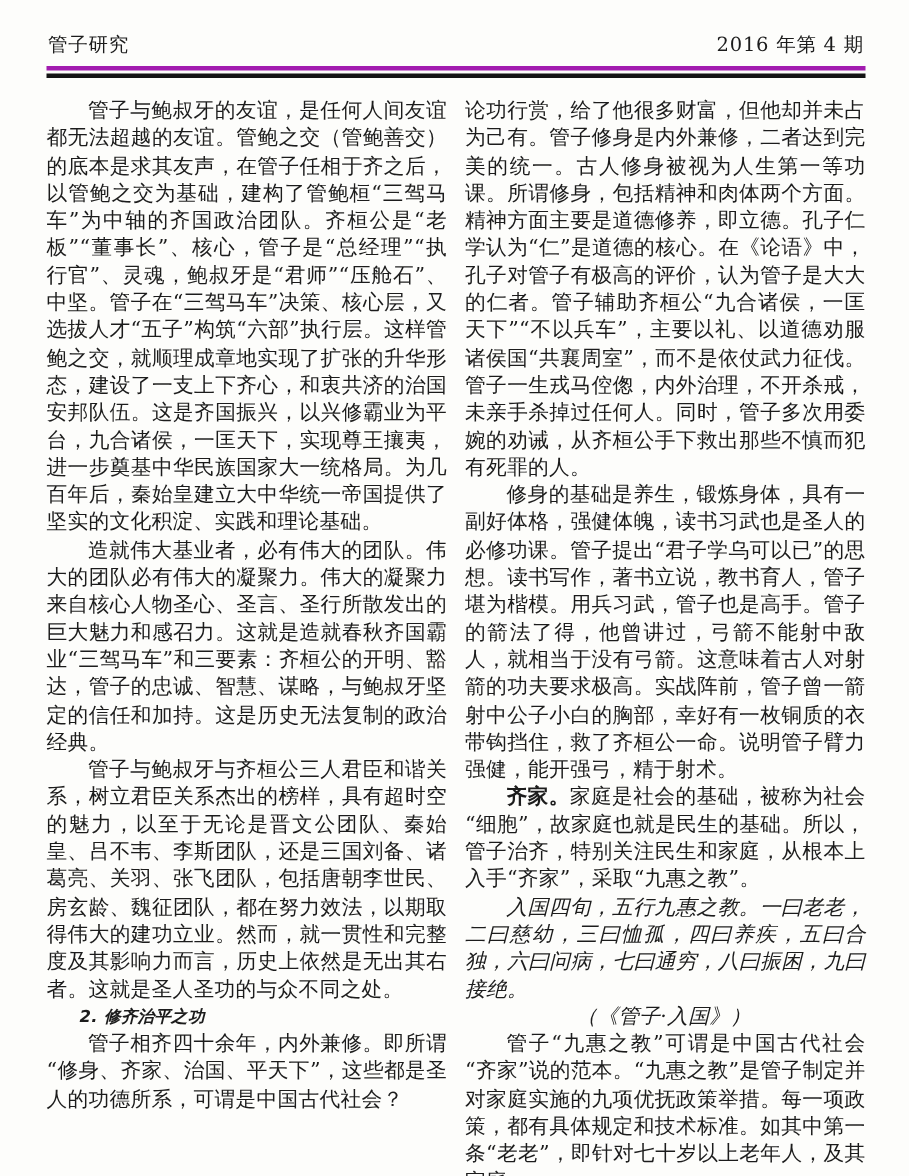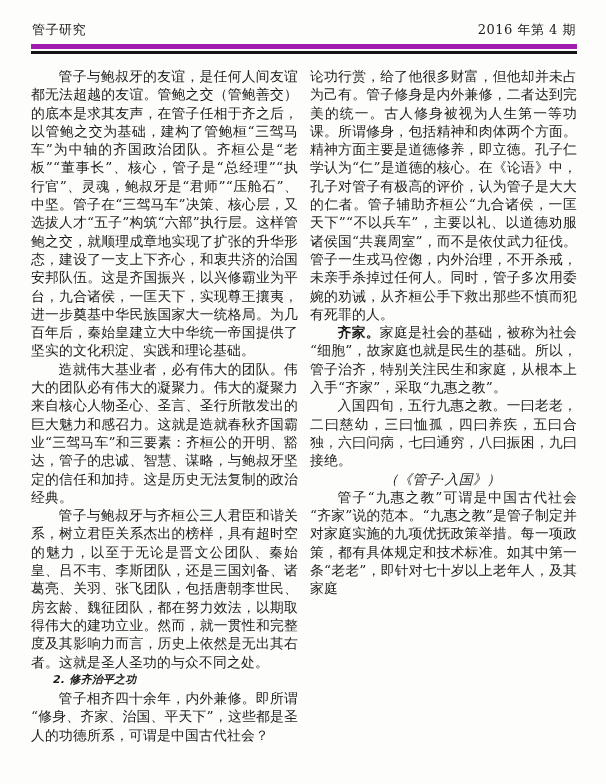--- a/index.html
+++ b/index.html
@@ -20,21 +20,21 @@
     height: 784px;
     padding: 21px 29px 0 31px;
   }
   .running-head {
     display: flex;
     justify-content: space-between;
     align-items: baseline;
     font-size: 13px;
     letter-spacing: 0.5px;
     padding: 0 1px 5px 1px;
-    border-bottom: 5px solid #a21caf;
+    border-bottom: 3px solid #a21caf;
   }
   .thick-rule {
     height: 3px;
     background: #141414;
     margin-top: 2px;
   }
   .content {
     display: flex;
     gap: 12px;
     margin-top: 13px;
@@ -56,20 +56,21 @@
     font-family: "DejaVu Sans", "Liberation Sans", sans-serif;
     font-weight: 700;
     font-size: 11px;
     font-style: italic;
   }
   .lead {
     font-family: "DejaVu Sans", "Liberation Sans", sans-serif;
     font-weight: 700;
   }
   p.quote {
+    font-style: italic;
   }
   p.attribution {
     font-style: italic;
     text-align: center;
     text-indent: 0;
     padding-right: 2px;
   }
   p.cont {
     text-indent: 0;
   }
@@ -87,19 +88,20 @@
   <div class="content">
     <div class="col" id="col-left">
         <p class="blk p">管子与鲍叔牙的友谊，是任何人间友谊都无法超越的友谊。管鲍之交（管鲍善交）的底本是求其友声，在管子任相于齐之后，以管鲍之交为基础，建构了管鲍桓“三驾马车”为中轴的齐国政治团队。齐桓公是“老板”“董事长”、核心，管子是“总经理”“执行官”、灵魂，鲍叔牙是“君师”“压舱石”、中坚。管子在“三驾马车”决策、核心层，又选拔人才“五子”构筑“六部”执行层。这样管鲍之交，就顺理成章地实现了扩张的升华形态，建设了一支上下齐心，和衷共济的治国安邦队伍。这是齐国振兴，以兴修霸业为平台，九合诸侯，一匡天下，实现尊王攘夷，进一步奠基中华民族国家大一统格局。为几百年后，秦始皇建立大中华统一帝国提供了坚实的文化积淀、实践和理论基础。</p>
         <p class="blk p">造就伟大基业者，必有伟大的团队。伟大的团队必有伟大的凝聚力。伟大的凝聚力来自核心人物圣心、圣言、圣行所散发出的巨大魅力和感召力。这就是造就春秋齐国霸业“三驾马车”和三要素：齐桓公的开明、豁达，管子的忠诚、智慧、谋略，与鲍叔牙坚定的信任和加持。这是历史无法复制的政治经典。</p>
         <p class="blk p">管子与鲍叔牙与齐桓公三人君臣和谐关系，树立君臣关系杰出的榜样，具有超时空的魅力，以至于无论是晋文公团队、秦始皇、吕不韦、李斯团队，还是三国刘备、诸葛亮、关羽、张飞团队，包括唐朝李世民、房玄龄、魏征团队，都在努力效法，以期取得伟大的建功立业。然而，就一贯性和完整度及其影响力而言，历史上依然是无出其右者。这就是圣人圣功的与众不同之处。</p>
         <p class="blk h">2. 修齐治平之功</p>
         <p class="blk p">管子相齐四十余年，内外兼修。即所谓“修身、齐家、治国、平天下”，这些都是圣人的功德所系，可谓是中国古代社会？</p>
       </div>
     <div class="col" id="col-right">
         <p class="blk cont">论功行赏，给了他很多财富，但他却并未占为己有。管子修身是内外兼修，二者达到完美的统一。古人修身被视为人生第一等功课。所谓修身，包括精神和肉体两个方面。精神方面主要是道德修养，即立德。孔子仁学认为“仁”是道德的核心。在《论语》中，孔子对管子有极高的评价，认为管子是大大的仁者。管子辅助齐桓公“九合诸侯，一匡天下”“不以兵车”，主要以礼、以道德劝服诸侯国“共襄周室”，而不是依仗武力征伐。管子一生戎马倥偬，内外治理，不开杀戒，未亲手杀掉过任何人。同时，管子多次用委婉的劝诫，从齐桓公手下救出那些不慎而犯有死罪的人。</p>
+        <p class="blk p">修身的基础是养生，锻炼身体，具有一副好体格，强健体魄，读书习武也是圣人的必修功课。管子提出“君子学乌可以已”的思想。读书写作，著书立说，教书育人，管子堪为楷模。用兵习武，管子也是高手。管子的箭法了得，他曾讲过，弓箭不能射中敌人，就相当于没有弓箭。这意味着古人对射箭的功夫要求极高。实战阵前，管子曾一箭射中公子小白的胸部，幸好有一枚铜质的衣带钩挡住，救了齐桓公一命。说明管子臂力强健，能开强弓，精于射术。</p>
         <p class="blk p"><span class="lead">齐家。</span>家庭是社会的基础，被称为社会“细胞”，故家庭也就是民生的基础。所以，管子治齐，特别关注民生和家庭，从根本上入手“齐家”，采取“九惠之教”。</p>
         <p class="blk quote">入国四旬，五行九惠之教。一曰老老，二曰慈幼，三曰恤孤，四曰养疾，五曰合独，六曰问病，七曰通穷，八曰振困，九曰接绝。</p>
         <p class="blk attribution">（《管子·入国》）</p>
         <p class="blk p">管子“九惠之教”可谓是中国古代社会“齐家”说的范本。“九惠之教”是管子制定并对家庭实施的九项优抚政策举措。每一项政策，都有具体规定和技术标准。如其中第一条“老老”，即针对七十岁以上老年人，及其家庭</p>
       </div>
   </div>
 </div>
 
 </body></html>

